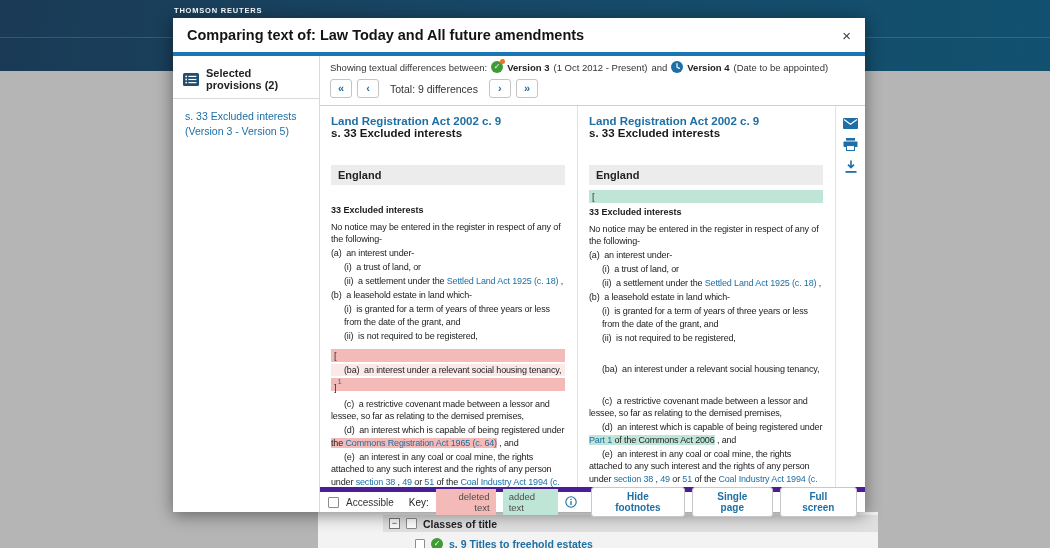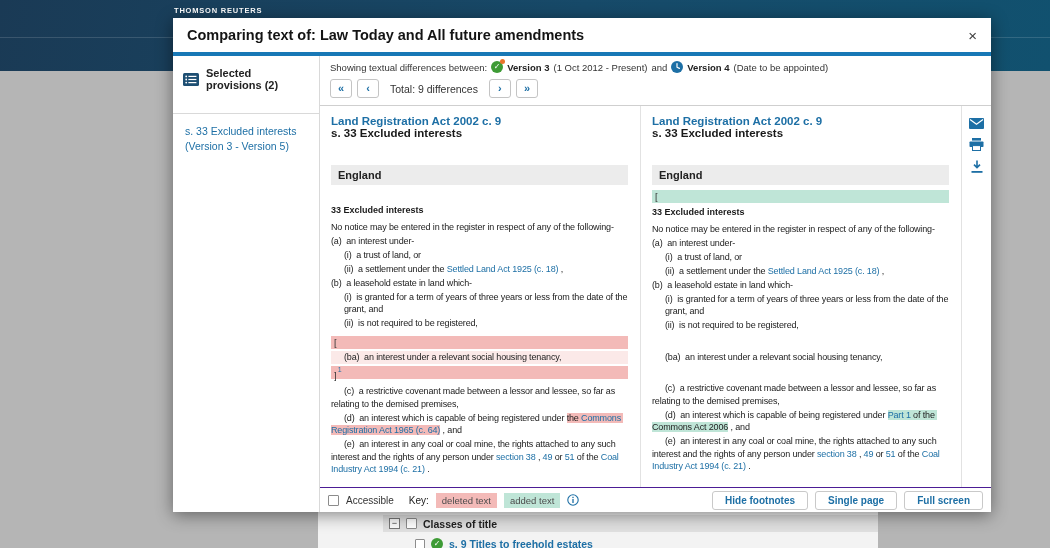--- a/index.html
+++ b/index.html
@@ -14,31 +14,31 @@
   .bg-content { position:absolute; left:318px; top:512px; width:560px; height:36px; background:#f3f3f3; z-index:1; }
   .bg-section-bar { margin-left:65px; margin-top:3px; height:17px; background:#e0e0e0; display:flex; align-items:center; gap:6px; padding:0 6px; }
   .collapse-box { width:11px; height:11px; background:#fbfbfb; border:1px solid #777; font-size:9px; line-height:9px; text-align:center; color:#333; flex:0 0 auto; }
   .cb { width:11px; height:11px; background:#fff; border:1px solid #8c8c8c; border-radius:1px; display:inline-block; flex:0 0 auto; }
   .bg-section-title { font-size:10.5px; font-weight:bold; color:#222; }
   .bg-row { margin:6px 0 0 97px; display:flex; align-items:center; gap:6px; }
   .green-circle { width:12px; height:12px; border-radius:50%; background:#3e9b35; color:#fff; font-size:8px; line-height:12px; text-align:center; display:inline-block; flex:0 0 auto; }
   .bg-row-link { font-size:10.5px; font-weight:bold; color:#1d6fa5; text-decoration:none; cursor:pointer; }
 
   
-  .modal { position:absolute; left:173px; top:18px; width:818px; height:494px; background:#fff; z-index:5;
+  .modal { position:absolute; left:173px; top:18px; width:692px; height:494px; background:#fff; z-index:5;
     box-shadow:0 3px 16px rgba(0,0,0,.45); }
   .modal-header { height:34px; display:flex; align-items:center; padding:0 14px; }
   .modal-title { font-size:14.5px; font-weight:bold; color:#141414; }
   .close-btn { margin-left:auto; background:none; border:none; font-size:15px; color:#404040; cursor:pointer; line-height:1; }
   .blue-band { height:4px; background:#1878b6; }
   .modal-body { display:flex; height:456px; }
 
   
   .sidebar { width:147px; border-right:1px solid #d9d9d9; flex:0 0 auto; }
-  .sidebar-head { display:flex; align-items:center; gap:7px; padding:11px 10px 22px; border-bottom:1px solid #d9d9d9;
+  .sidebar-head { display:flex; align-items:center; gap:7px; padding:11px 10px 7px; border-bottom:1px solid #d9d9d9;
     font-weight:bold; font-size:11px; color:#222; }
   .side-item { padding:10px 12px 2px; font-size:10.5px; line-height:1.45; cursor:pointer; }
   .side-item.current { color:#333; }
   .side-item.linky { color:#1d6fa5; }
 
   
   .main { flex:1; display:flex; flex-direction:column; min-width:0; }
   .compare-info { padding:5px 10px 2px; font-size:9.5px; color:#333; display:flex; align-items:center; gap:4px; white-space:nowrap; }
   .compare-info b { color:#222; }
   .vicon { position:relative; width:12px; height:12px; flex:0 0 auto; display:inline-block; }
@@ -66,21 +66,21 @@
   .bracket { height:13px; line-height:13px; font-size:9.5px; padding:0 3px; margin:2px 0; color:#333; }
   .bracket.del { background:#f3bab8; }
   .bracket.add { background:#bfe5d7; }
   .bg-del-light { background:#fbe9e8; }
   .mark-del { background:#f3bab8; }
   .mark-add { background:#bfe5d7; }
   .slink { color:#1d6fa5; text-decoration:none; cursor:pointer; }
   sup.fn { color:#1d6fa5; font-size:7px; position:relative; top:-3px; margin-left:1px; cursor:pointer; }
 
   
-  .modal-footer { height:25px; border-top:1px solid #4c1d95; display:flex; align-items:center; padding:0 8px; gap:7px; background:#fff; }
+  .modal-footer { height:25px; border-top:5px solid #4c1d95; display:flex; align-items:center; padding:0 8px; gap:7px; background:#fff; }
   .foot-label { font-size:10px; color:#333; }
   .key-label { font-size:10px; font-weight:normal; color:#222; margin-left:8px; }
   .chip { font-size:9.5px; padding:2px 6px; color:#4c4c4c; }
   .chip-del { background:#f3bab8;text-align:right; }
   .chip-add { background:#bfe5d7; }
   .foot-spacer { flex:1; }
   .foot-btn { padding:3px 12px; font-size:10px; font-weight:bold; color:#1d6fa5; background:#fff; border:1px solid #c9c9c9; border-radius:3px; cursor:pointer; }
 </style>
 </head>
 <body>

